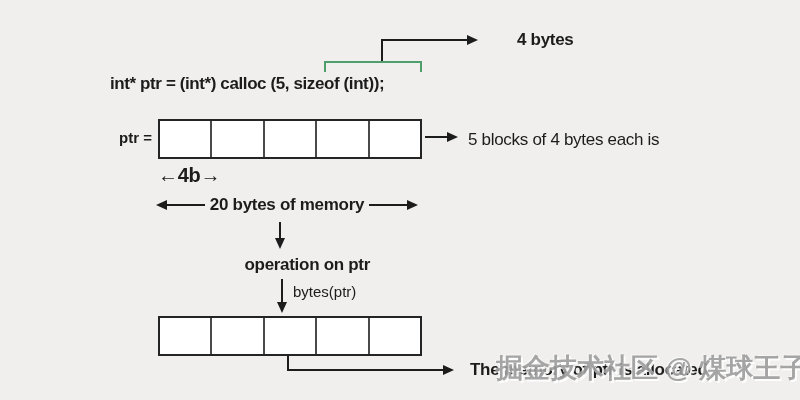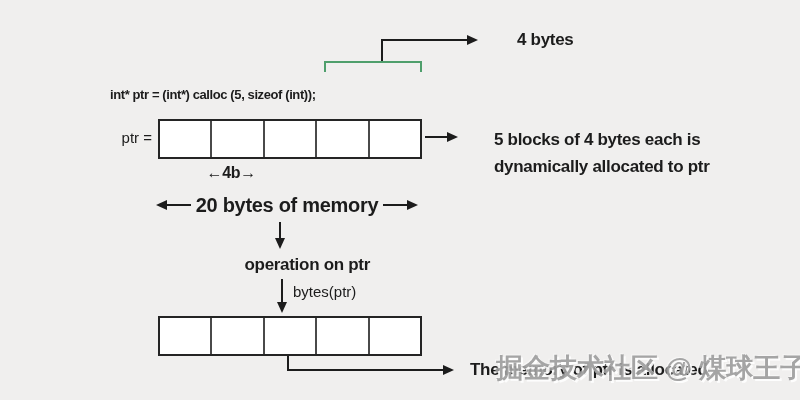--- a/index.html
+++ b/index.html
@@ -11,21 +11,21 @@
     color:var(--ink,#1c1c1c);
     overflow:hidden;
   }
   .hline{position:absolute;height:2px;background:var(--ink,#1c1c1c);}
   .vline{position:absolute;width:2px;background:var(--ink,#1c1c1c);}
   .arr{position:absolute;width:0;height:0;}
   .arr.right{border-left:11px solid var(--ink,#1c1c1c);border-top:5px solid transparent;border-bottom:5px solid transparent;}
   .arr.down{border-top:11px solid var(--ink,#1c1c1c);border-left:5px solid transparent;border-right:5px solid transparent;}
   .lbl{position:absolute;font-weight:700;font-size:17px;letter-spacing:-0.3px;white-space:nowrap;}
   .lbl.small{font-weight:400;font-size:15px;letter-spacing:0;}
-  .code{position:absolute;left:110px;top:87px;font-weight:700;font-size:13px;letter-spacing:-0.4px;white-space:nowrap;}
+  .code{position:absolute;left:110px;top:74px;font-weight:700;font-size:17px;letter-spacing:-0.4px;white-space:nowrap;}
   .bracket{
     position:absolute;left:324px;top:61px;width:94px;height:9px;
     border-top:2px solid var(--green,#4f9f6c);
     border-left:2px solid var(--green,#4f9f6c);
     border-right:2px solid var(--green,#4f9f6c);
   }
   .mem{
     position:absolute;display:flex;
     width:260px;height:36px;
     border:2px solid #242424;background:#fff;
@@ -33,22 +33,22 @@
   .mem .cell{flex:1;background:#fff;border-left:2px solid #4a4a4a;}
   .mem .cell:first-child{border-left:none;}
   .span20{
     position:absolute;left:156px;top:195px;width:262px;height:20px;
     display:flex;align-items:center;
   }
   .span20 .seg{flex:1;height:2px;background:var(--ink,#1c1c1c);}
   .span20 .cap{width:0;height:0;}
   .span20 .cap.l{border-right:11px solid var(--ink,#1c1c1c);border-top:5px solid transparent;border-bottom:5px solid transparent;}
   .span20 .cap.r{border-left:11px solid var(--ink,#1c1c1c);border-top:5px solid transparent;border-bottom:5px solid transparent;}
-  .span20 .txt{font-weight:700;font-size:20px;letter-spacing:-0.3px;white-space:nowrap;margin:0 5px;}
-  .annot{position:absolute;font-weight:700;font-size:17px;letter-spacing:-0.3px;line-height:27px;white-space:nowrap;margin-left:26px;}
+  .span20 .txt{font-weight:700;font-size:17px;letter-spacing:-0.3px;white-space:nowrap;margin:0 5px;}
+  .annot{position:absolute;font-weight:400;font-size:17px;letter-spacing:-0.3px;line-height:27px;white-space:nowrap;}
   .watermark{
     position:absolute;left:496px;top:350px;z-index:5;
     font-weight:700;font-size:27px;white-space:nowrap;
     color:var(--wm,#9f9f9f);
     text-shadow:2px 2px 0 #ffffff,-1px -1px 0 rgba(255,255,255,.55);
     opacity:.92;
   }
 </style>
 </head>
 <body>
@@ -56,36 +56,35 @@
 <div class="stage">
 
   <div class="vline" style="left:381px;top:40px;height:23px;"></div>
   <div class="hline" style="left:381px;top:39px;width:88px;"></div>
   <div class="arr right" style="left:467px;top:35px;"></div>
   <div class="lbl" style="left:490px;top:30px;margin-left:27px;">4 bytes</div>
   <div class="bracket"></div>
 
   <div class="code">int* ptr = (int*) calloc (5, sizeof (int));</div>
 
-  <div class="lbl small" style="left:112px;top:129px;width:40px;text-align:right;">ptr =</div>
+  <div class="lbl small" style="left:112px;top:129px;width:40px;text-align:right;font-weight:bold;">ptr =</div>
   <div class="mem" style="left:158px;top:119px;">
       <div class="cell"></div>
       <div class="cell"></div>
       <div class="cell"></div>
       <div class="cell"></div>
       <div class="cell"></div>
     </div>
   <div class="hline" style="left:425px;top:136px;width:24px;"></div>
   <div class="arr right" style="left:447px;top:132px;"></div>
   <div class="annot" style="left:468px;top:126px;">
     <div>5 blocks of 4 bytes each is</div>
-    <div>dynamically allocated to ptr</div>
   </div>
 
-  <div class="lbl" style="left:158px;top:164px;width:54px;text-align:right;font-size:16px;margin-left:44px;">←4b→</div>
+  <div class="lbl" style="left:158px;top:164px;width:54px;text-align:left;font-size:20px;">←4b→</div>
 
   <div class="span20">
     <div class="cap l"></div>
     <div class="seg"></div>
     <div class="txt">20 bytes of memory</div>
     <div class="seg"></div>
     <div class="cap r"></div>
   </div>
 
   <div class="vline" style="left:279px;top:222px;height:17px;"></div>

